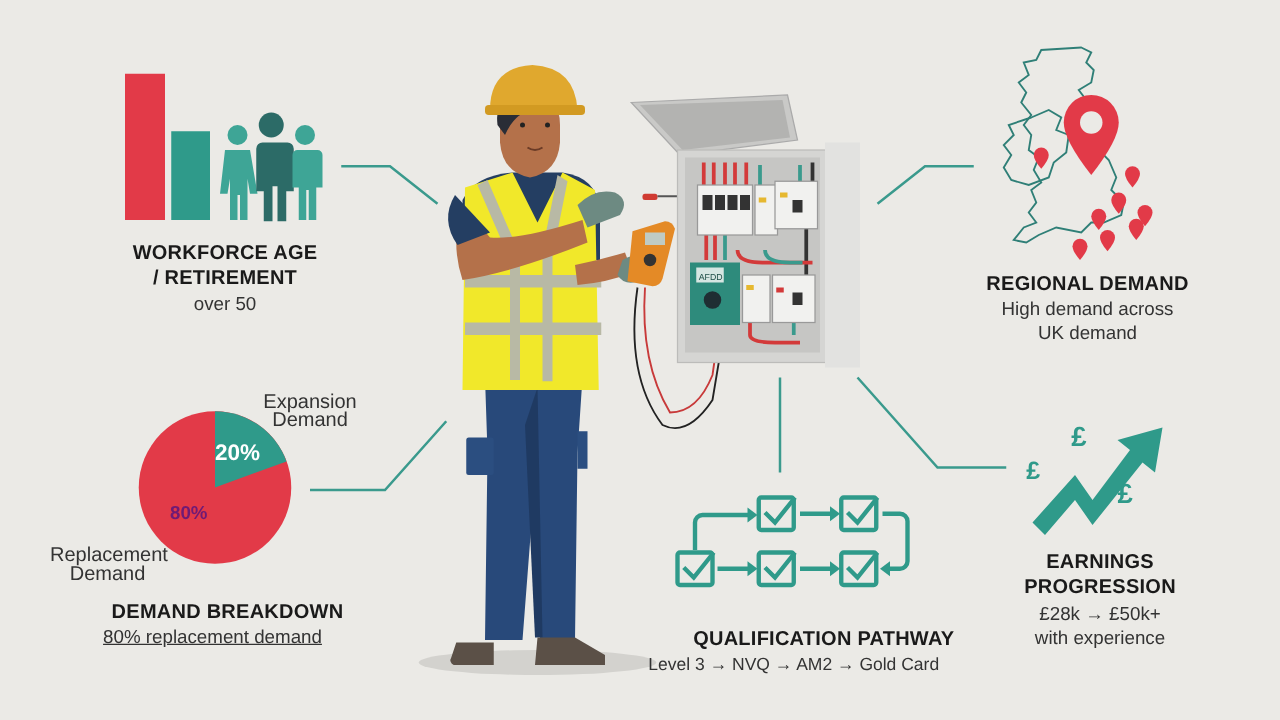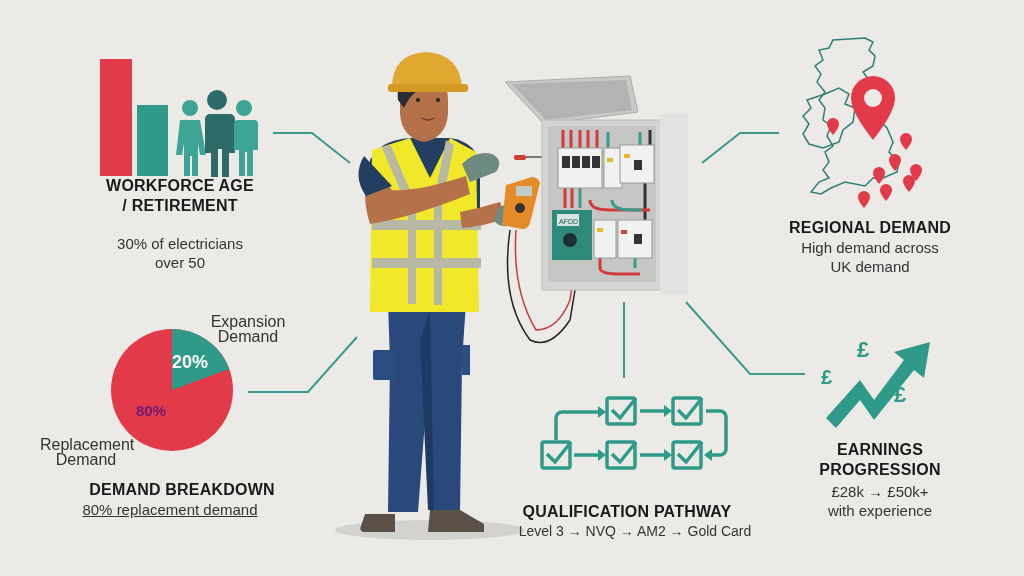--- a/index.html
+++ b/index.html
@@ -36,26 +36,25 @@
     <g fill="#2c6b67">
       <circle cx="137" cy="60" r="10"></circle>
       <path d="M124 74 h26 a5 5 0 0 1 5 5 v34 h-6 v-28 v52 h-7 v-28 h-4 v28 h-7 v-52 v28 h-6 v-34 a5 5 0 0 1 5 -5 z"></path>
     </g>
 
     <g fill="#3ea596">
       <circle cx="164" cy="68" r="8"></circle>
       <path d="M154 80 h20 a4 4 0 0 1 4 4 v26 h-5 v-20 v46 h-6 v-24 h-2 v24 h-6 v-46 v20 h-5 v-26 a4 4 0 0 1 4 -4 z"></path>
     </g>
   </svg>
-  <div class="abs title" style="left:80px;top:176px;width:200px;">
+  <div class="abs title" style="left:80px;top:193px;width:200px;">
     <div>WORKFORCE AGE</div>
     <div>/ RETIREMENT</div>
   </div>
   <div class="abs sub" style="left:80px;top:234px;width:200px;">
-    <div>30% of electricians</div>
     <div>over 50</div>
   </div>
 </div>
 
 <div>
   <svg width="140" height="140" style="left:110px;top:328px;">
     <circle cx="62" cy="62" r="61" fill="#e23a48"></circle>
     <path d="M62 62 L62 1 A61 61 0 0 1 119.2 41.1 Z" fill="#2f9a8a"></path>
   </svg>
   <div class="abs" style="left:172px;top:352px;color:#fff;font-weight:bold;font-size:18px;">20%</div>
@@ -229,15 +228,15 @@
         <path d="M110 65 h26"></path>
     </g>
     <g fill="#2f9a8a">
       <path d="M76 22 l-8 -6 v12 z"></path>
       <path d="M142 21 l-8 -6 v12 z"></path>
       <path d="M76 65 l-8 -6 v12 z"></path>
       <path d="M142 65 l-8 -6 v12 z"></path>
       <path d="M174 65 l8 -6 v12 z"></path>
     </g>
   </svg>
-  <div class="abs title" style="left:492px;top:502px;width:270px;">QUALIFICATION PATHWAY</div>
+  <div class="abs title" style="left:524px;top:502px;width:270px;">QUALIFICATION PATHWAY</div>
   <div class="abs sub" style="left:500px;top:522px;width:270px;font-size:14px;">Level 3 → NVQ → AM2 → Gold Card</div>
 </div>
 
 </body></html>

